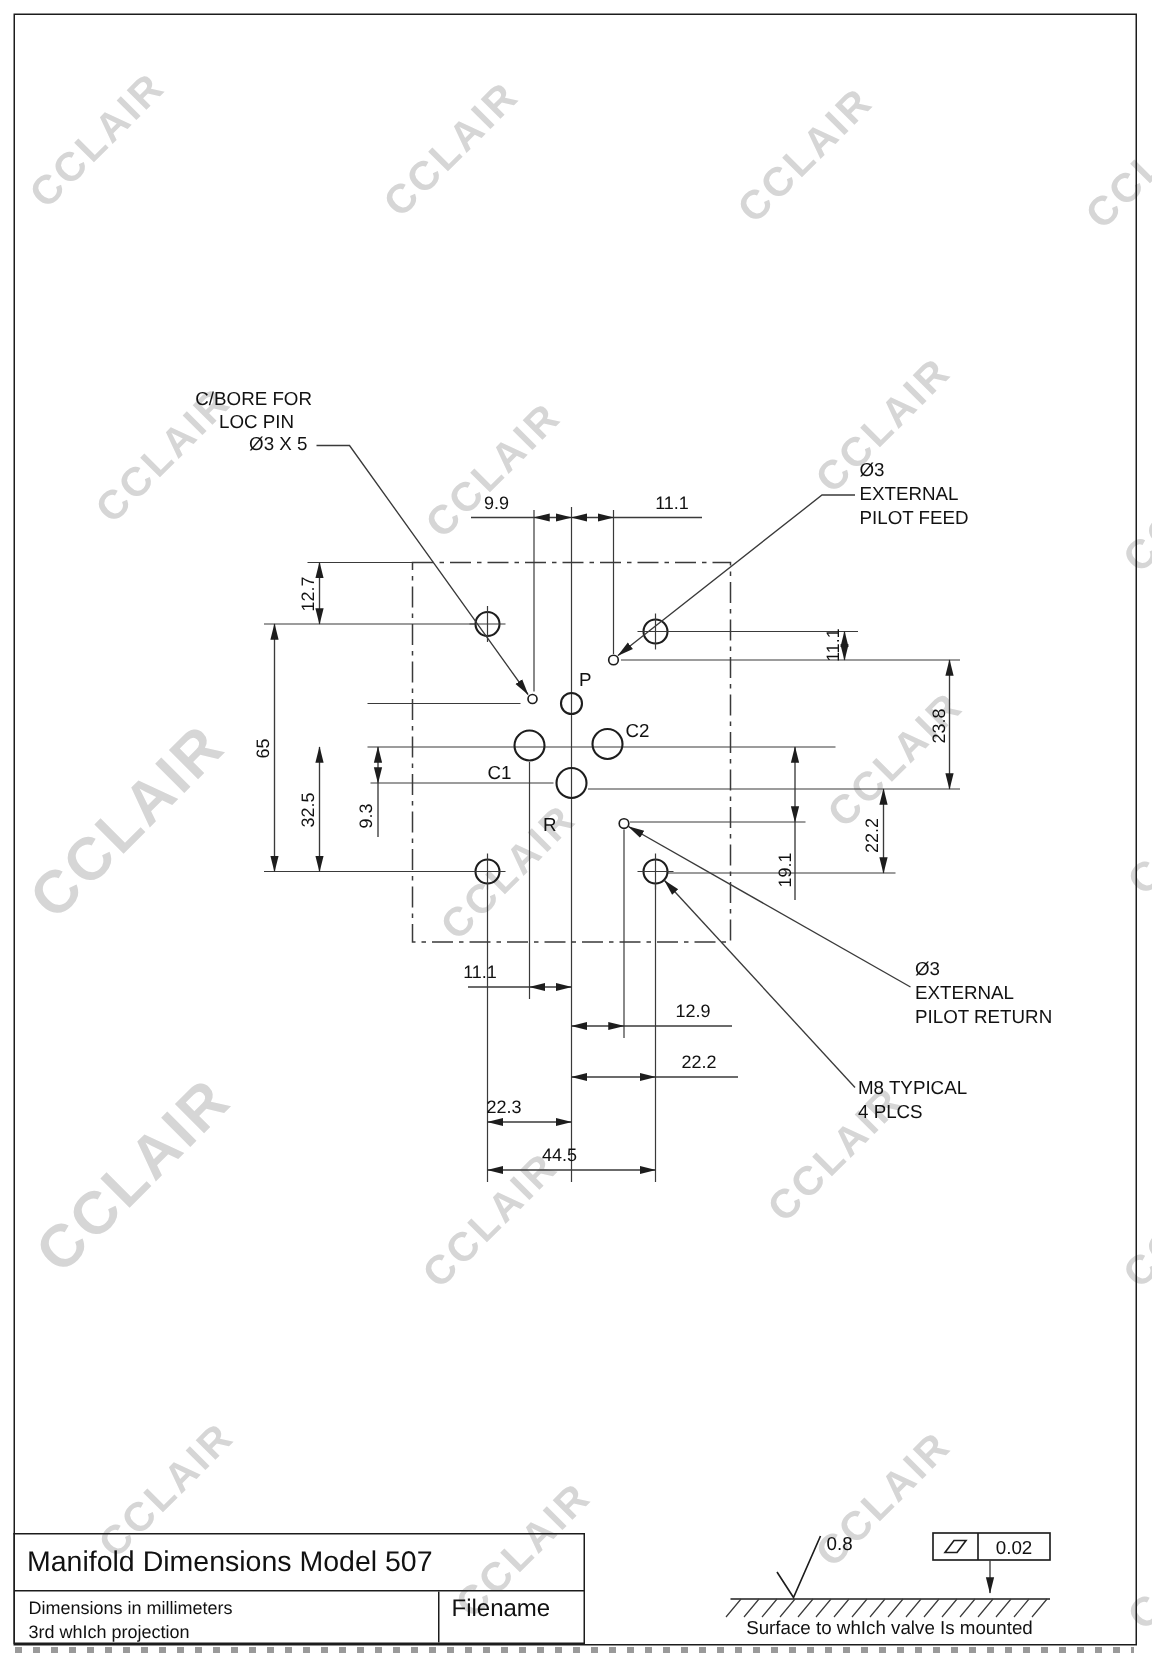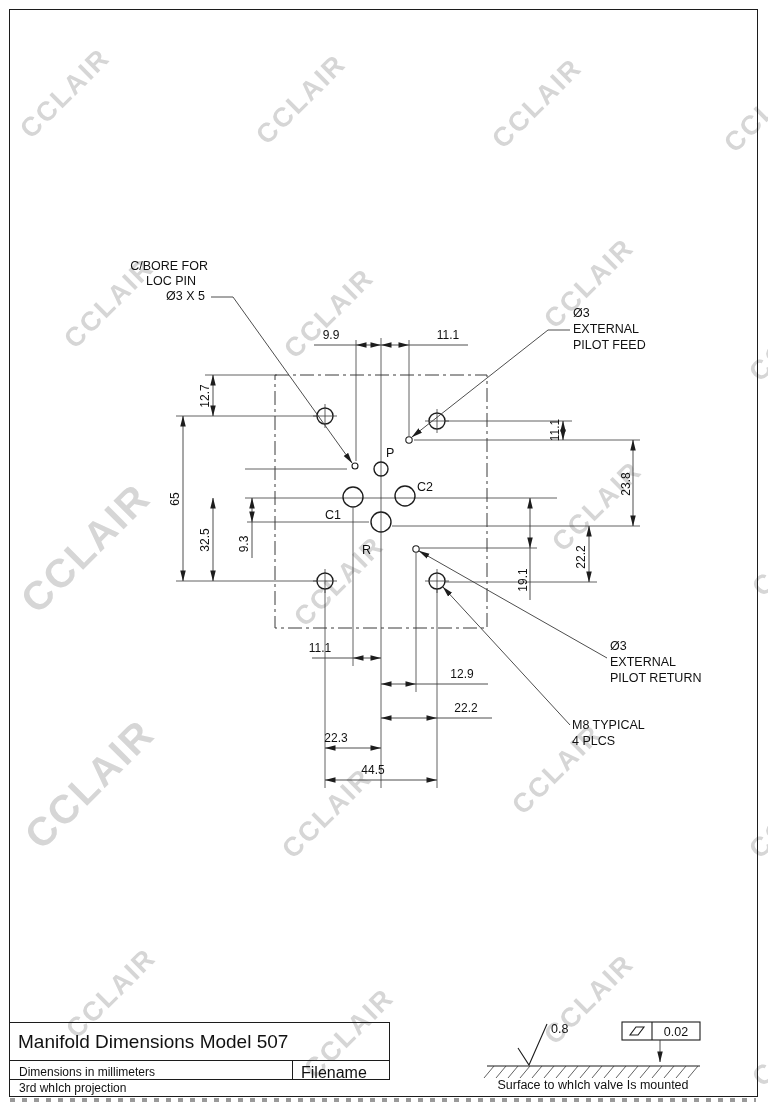--- a/index.html
+++ b/index.html
@@ -16,21 +16,21 @@
   .ext{stroke:#3a3a3a;stroke-width:0.8;fill:none;}
   .dim{stroke:#3a3a3a;stroke-width:0.9;fill:none;}
   .phantom{stroke:#3a3a3a;stroke-width:1;fill:none;stroke-dasharray:14 4 3 4;}
   .dimtext{font:12px "Liberation Sans",sans-serif;fill:#111;}
   .calltext{font:12.5px "Liberation Sans",sans-serif;fill:#111;}
   .porttext{font:12.5px "Liberation Sans",sans-serif;fill:#111;}
   .notetext{font:12.5px "Liberation Sans",sans-serif;fill:#111;}
   .titleblock{position:absolute;left:9px;top:1022px;width:381px;height:74px;z-index:3;}
   .tb-row1{box-sizing:border-box;height:38px;border:1.6px solid #1c1c1c;border-bottom:none;
         display:flex;align-items:center;padding-left:8px;font-size:19px;color:#111;}
-  .tb-row2{box-sizing:border-box;height:20px;border:1.6px solid #1c1c1c;display:flex;}
+  .tb-row2{box-sizing:border-box;height:36px;border:1.6px solid #1c1c1c;display:flex;}
   .tb-cell1{box-sizing:border-box;width:240px;padding:3px 0 0 9px;font-size:12px;line-height:1.35;}
   .tb-cell2{box-sizing:border-box;flex:1;border-left:1.6px solid #1c1c1c;padding:3px 0 0 8px;font-size:16px;margin-left:42px;}
   .bottom-ticks{position:absolute;left:10px;top:1098px;width:746px;height:4px;z-index:2;
         background:repeating-linear-gradient(90deg,#9a9a9a 0 5px,transparent 5px 12px);}
 </style>
 </head>
 <body>
 
 <div class="page">
 

